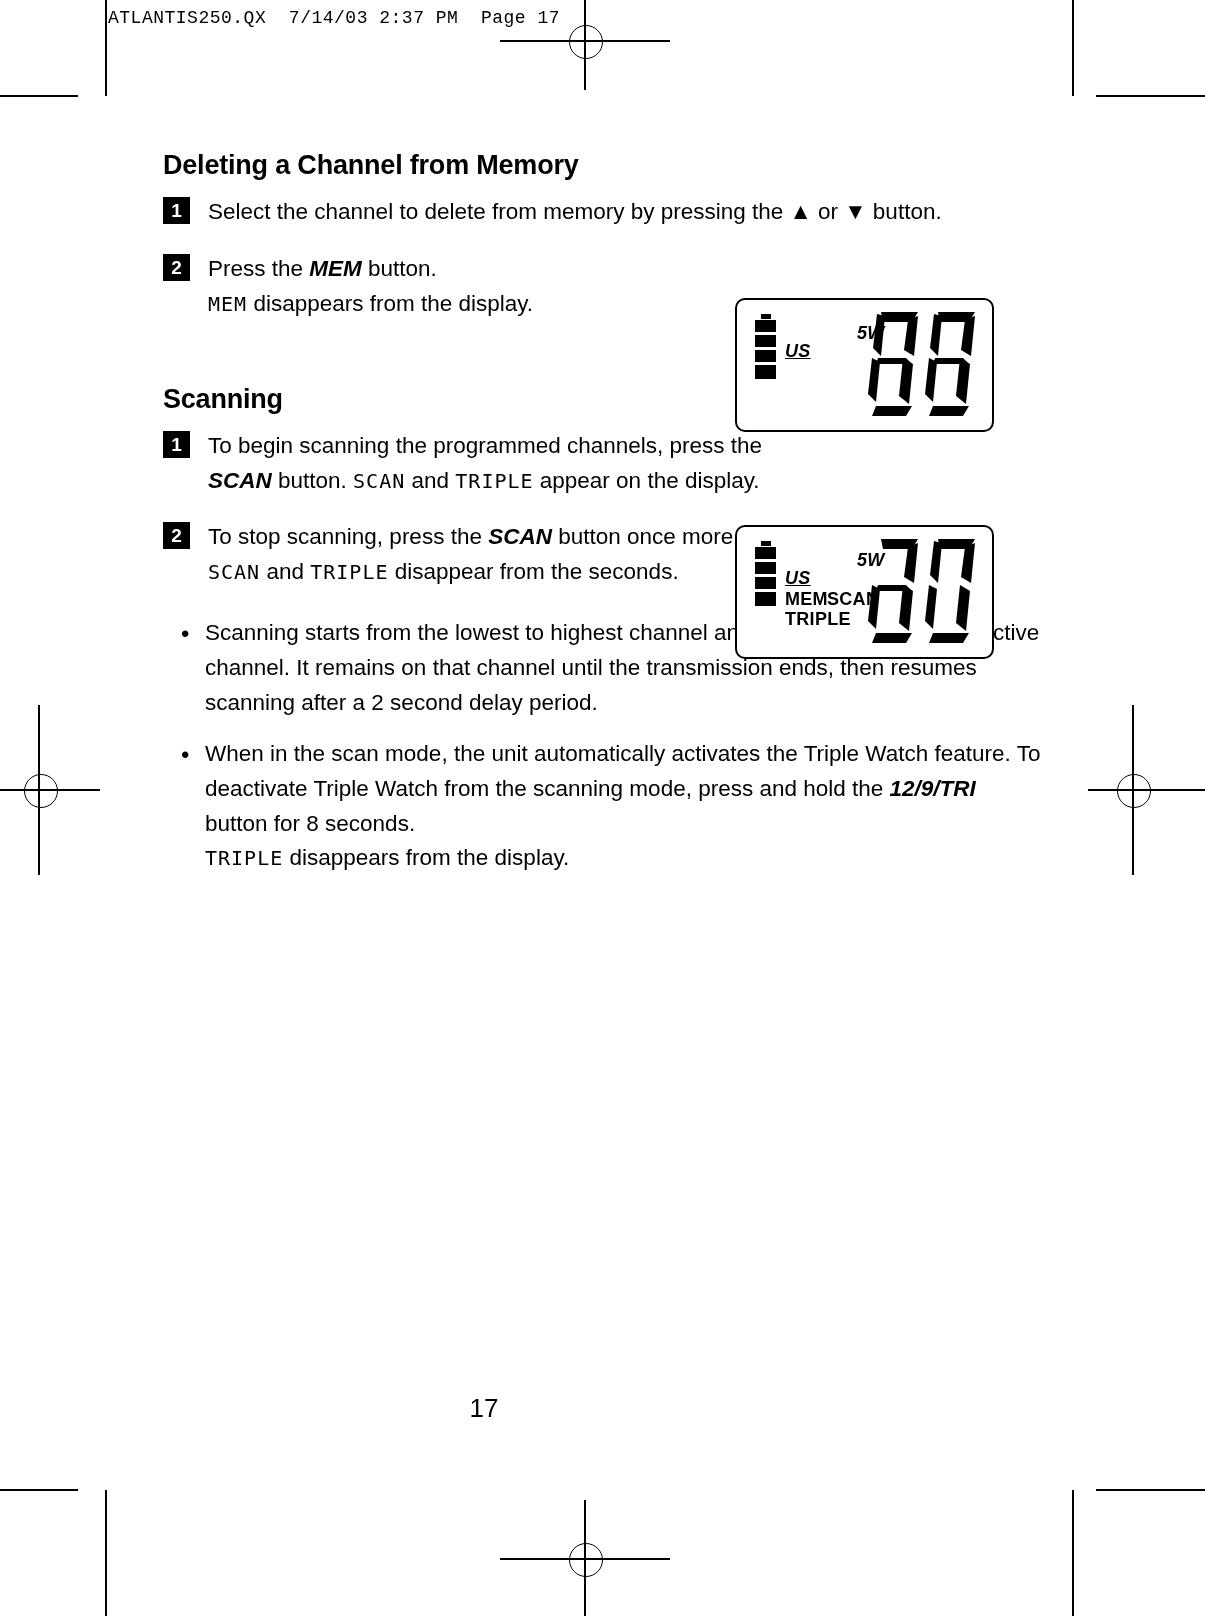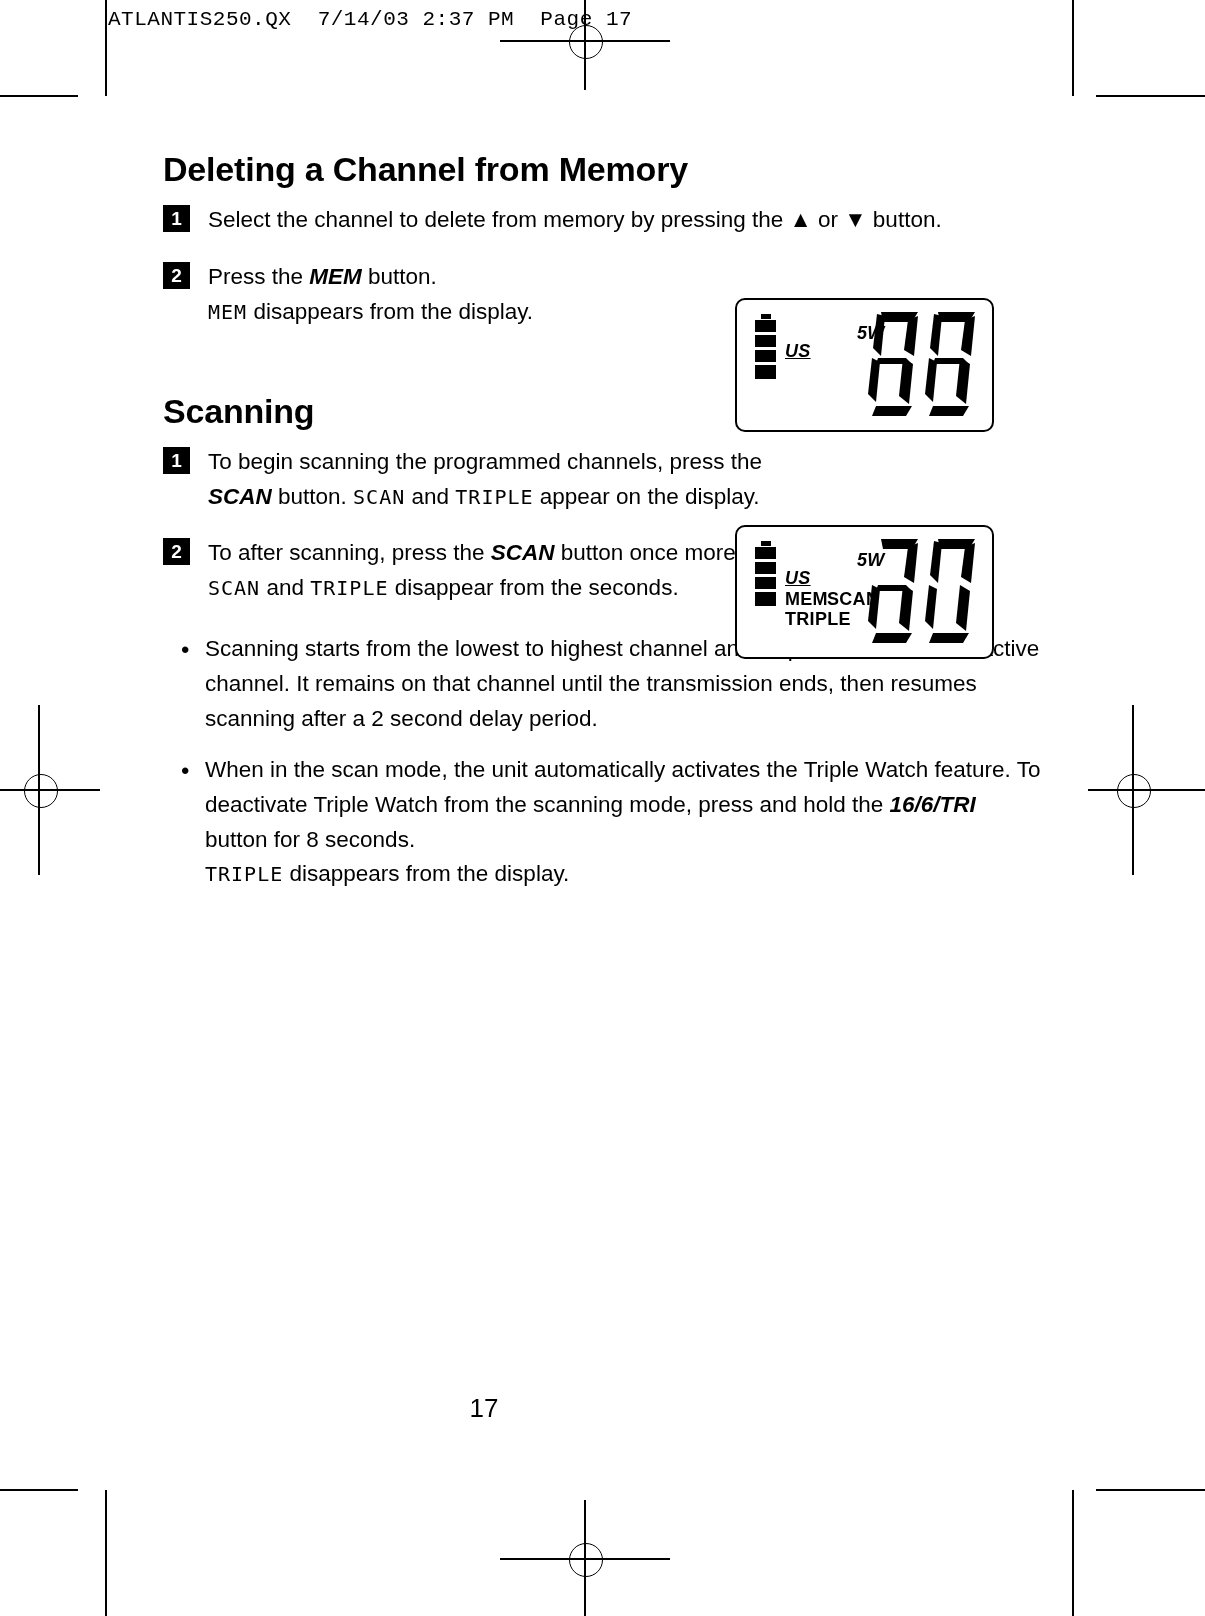--- a/index.html
+++ b/index.html
@@ -32,36 +32,36 @@
     border-radius: 50%;
     background: transparent;
   }
 
   
   .slug {
     position: absolute;
     left: 108px;
     top: 8px;
     font-family: "Liberation Mono", monospace;
-    font-size: 21px;
+    font-size: 18px;
     letter-spacing: 0.5px;
     white-space: pre;
     color: #000;
   }
 
   
   .content {
     position: absolute;
     left: 163px;
     top: 150px;
     width: 880px;
   }
 
   h2.section-title {
-    font-size: 34px;
+    font-size: 27px;
     font-weight: bold;
     margin: 0 0 14px 0;
     letter-spacing: -0.2px;
   }
   h2.section-title.second {
     margin-top: 62px;
   }
 
   .step {
     position: relative;
@@ -225,29 +225,29 @@
 
   <h2 class="section-title second">Scanning</h2>
 
   <div class="step" style="width:560px;">
     <span class="num">1</span>
     <span>To begin scanning the programmed channels, press the </span><span class="bold-ital">SCAN</span><span> button. </span><span class="lcdword">SCAN</span><span> and </span><span class="lcdword">TRIPLE</span><span> appear on the display.</span>
   </div>
 
   <div class="step" style="width:560px;">
     <span class="num">2</span>
-    <span>To after scanning, press the </span><span class="bold-ital">SCAN</span><span> button once more. </span><span class="lcdword">SCAN</span><span> and </span><span class="lcdword">TRIPLE</span><span> disappear from the seconds.</span>
+    <span>To stop scanning, press the </span><span class="bold-ital">SCAN</span><span> button once more. </span><span class="lcdword">SCAN</span><span> and </span><span class="lcdword">TRIPLE</span><span> disappear from the seconds.</span>
   </div>
 
   <ul class="bullets">
     <li>
       <span>Scanning starts from the lowest to highest channel and stops when it finds an active channel. It remains on that channel until the transmission ends, then resumes scanning after a 2 second delay period.</span>
     </li>
     <li>
-      <span>When in the scan mode, the unit automatically activates the Triple Watch feature. To deactivate Triple Watch from the scanning mode, press and hold the </span><span class="bold-ital">16/6/TRI</span><span> button for 8 seconds.</span><br>
+      <span>When in the scan mode, the unit automatically activates the Triple Watch feature. To deactivate Triple Watch from the scanning mode, press and hold the </span><span class="bold-ital">12/9/TRI</span><span> button for 8 seconds.</span><br>
       <span class="lcdword">TRIPLE</span><span> disappears from the display.</span>
     </li>
   </ul>
 </div>
 
 <div class="lcd lcd-1">
   <div class="batt">
     <div class="cap"></div>
     <div class="seg"></div>
     <div class="seg"></div>

